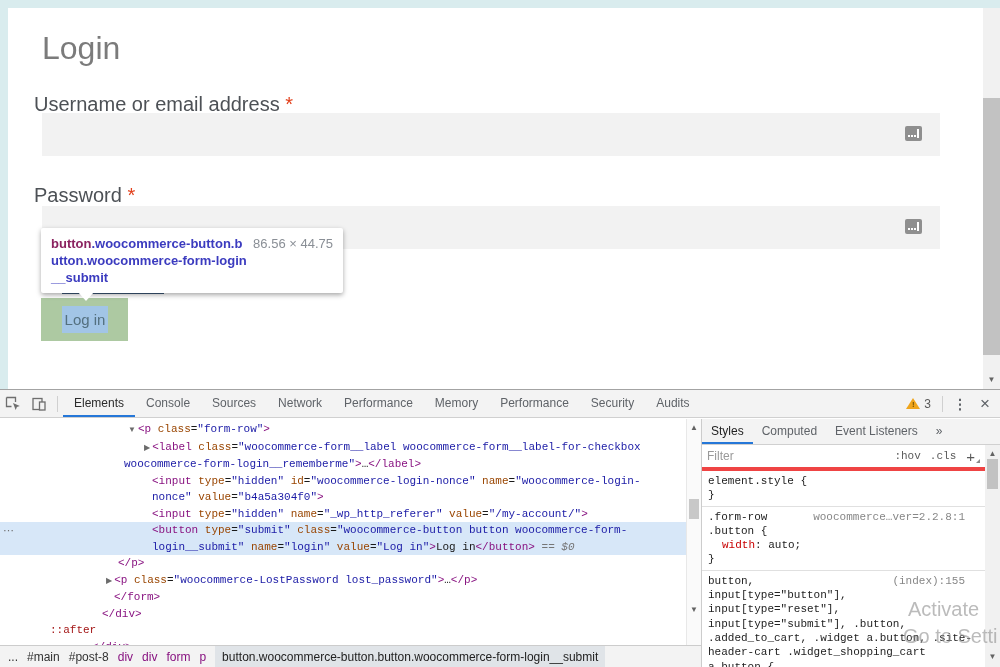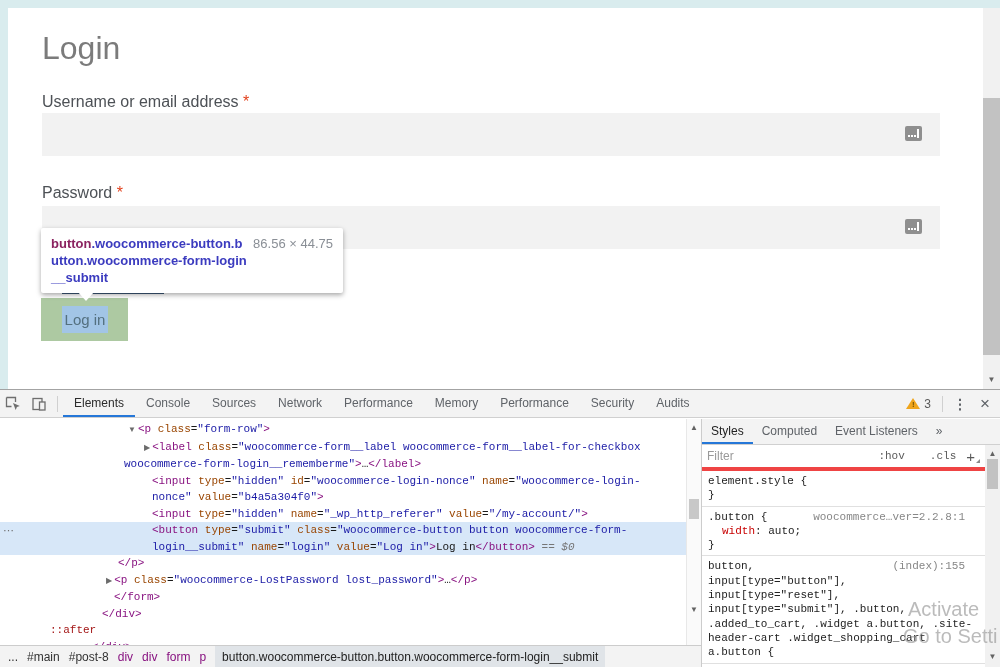--- a/index.html
+++ b/index.html
@@ -3,21 +3,21 @@
 <meta charset="utf-8">
 <style>
   html,body{margin:0;padding:0;background:#fff}
   #stage{position:relative;width:1000px;height:667px;overflow:hidden;font-family:"Liberation Sans",sans-serif;background:#0f172a}
 
   
   .page{position:absolute;left:0;top:0;width:1000px;height:389px;background:#fff}
   .teal-top{position:absolute;left:0;top:0;width:1000px;height:8px;background:#d9ecee}
   .teal-left{position:absolute;left:0;top:0;width:8px;height:389px;background:#d9ecee}
   .pg-title{position:absolute;left:42px;top:30px;font-size:32px;font-weight:300;color:#7b7b7b;margin:0}
-  .f-label{position:absolute;left:42px;font-size:16px;color:#4d5156}
+  .f-label{position:absolute;left:34px;font-size:20px;color:#4d5156}
   .req{color:#e2401c}
   .f-input{position:absolute;left:42px;width:898px;height:43px;background:#f2f2f2}
   .ime{position:absolute;right:18px;top:13px;width:17px;height:15px;background:#8f8f8f;border-radius:2px}
   .ime::before{content:"";position:absolute;left:3px;bottom:4px;width:2px;height:2px;background:#fff;box-shadow:3px 0 0 #fff,6px 0 0 #fff}
   .ime::after{content:"";position:absolute;right:3px;top:3px;width:2px;height:9px;background:#fff}
   .remember{position:absolute;left:62px;top:281px;height:13px;width:102px;background:#3d5878;overflow:hidden;z-index:5}
   .remember span{display:block;margin-top:-7px;color:#c9d4e4;font-size:13px}
   .login-btn{position:absolute;left:41px;top:298px;width:87px;height:43px;background:#adc9a2}
   .content-box{position:absolute;left:21px;top:8px;width:46px;height:27px;background:#a2c5e6;display:flex;align-items:center;justify-content:center;font-size:15px;color:#54707f}
   .tooltip{position:absolute;left:41px;top:228px;width:282px;background:#fff;border-radius:2px;box-shadow:0 2px 5px rgba(0,0,0,.35);padding:7px 10px;display:flex;z-index:30;font-weight:bold;font-size:13px;line-height:17px}
@@ -61,21 +61,21 @@
   .dom-scrollbar .thumb{position:absolute;left:2px;top:80px;width:10px;height:20px;background:#c8c8c8}
   .dom-scrollbar .down{top:184px;width:14px}
   .v-divider{position:absolute;left:701px;top:29px;width:1px;height:249px;background:#ccc}
 
   .styles-panel{position:absolute;left:702px;top:29px;width:298px;height:249px;background:#fff;overflow:hidden}
   .sp-tabs{height:26px;background:#f3f3f3;border-bottom:1px solid #d0d0d0;display:flex;font-size:12px;color:#5f6368;box-sizing:border-box}
   .sp-tab{padding:0 9px;line-height:25px}
   .sp-tab.active{color:#222;box-shadow:inset 0 -2px 0 #2577d8}
   .sp-filter{height:26px;border-bottom:4px solid #ef4444;display:flex;align-items:center;padding:0 5px;box-sizing:border-box;width:283px}
   .sp-filter .ph{color:#999;font-size:12px;flex:1}
-  .sp-filter .tok{font-family:"Liberation Mono",monospace;font-size:11px;color:#5a5a5a;margin-left:25px}
+  .sp-filter .tok{font-family:"Liberation Mono",monospace;font-size:11px;color:#5a5a5a;margin-left:9px}
   .sp-plus{margin-left:10px;font-size:15px;color:#5a5a5a;position:relative;padding-right:5px}
   .sp-plus::after{content:"";position:absolute;right:0;bottom:2px;border-left:4px solid transparent;border-bottom:4px solid #8a8a8a}
   .sp-rules{font-family:"Liberation Mono",monospace;font-size:11px;line-height:14.3px;color:#222;width:283px}
   .rule{padding:3px 6px;border-bottom:1px solid #e0e0e0;position:relative}
   .rule .link{position:absolute;right:20px;top:3px;color:#878787;}
   .sel-line{white-space:pre}
   .prop{padding-left:14px;white-space:pre}
   .pn{color:#c80000}
   .styles-scrollbar{position:absolute;left:985px;top:55px;width:15px;height:223px;background:#f1f1f1}
   .styles-scrollbar .up{top:2px;width:15px}
@@ -210,20 +210,21 @@
         <span class="tok">.cls</span>
         <span class="sp-plus">+</span>
       </div>
       <div class="sp-rules">
           <div class="rule">
             <div class="sel-line">element.style {</div>
             <div class="sel-line">}</div>
           </div>
           <div class="rule">
             <span class="link">woocommerce…ver=2.2.8:1</span>
+            <div class="sel-line">.form-row</div>
             <div class="sel-line">.button {</div>
             <div class="prop"><span class="pn">width</span>: auto;</div>
             <div class="sel-line">}</div>
           </div>
           <div class="rule">
             <span class="link">(index):155</span>
             <div class="sel-line">button,</div>
             <div class="sel-line">input[type="button"],</div>
             <div class="sel-line">input[type="reset"],</div>
             <div class="sel-line">input[type="submit"], .button,</div>

